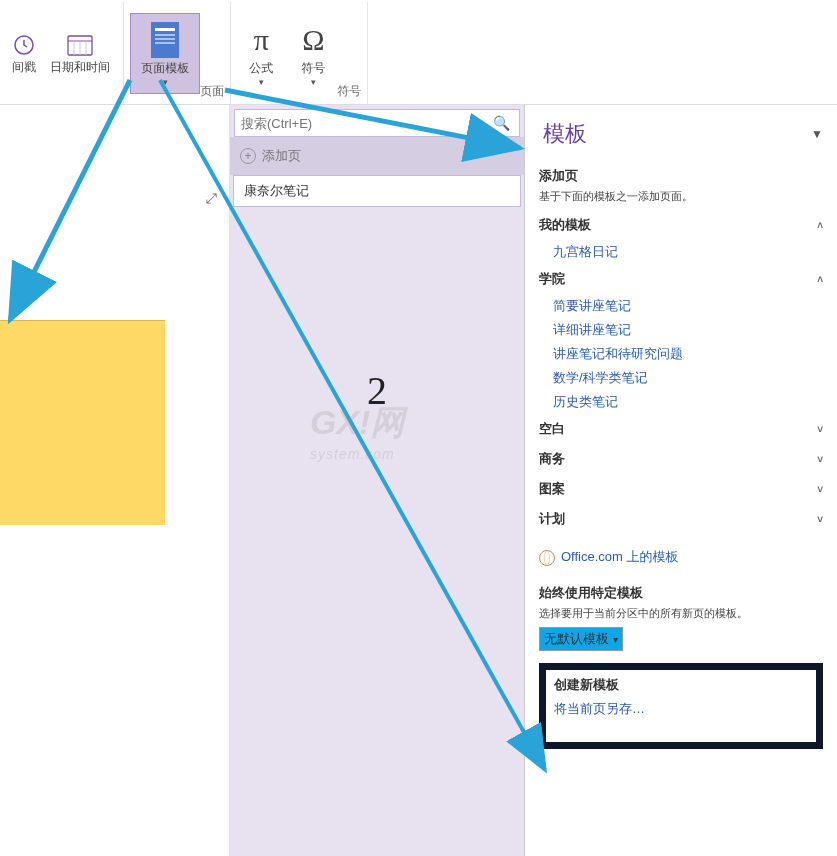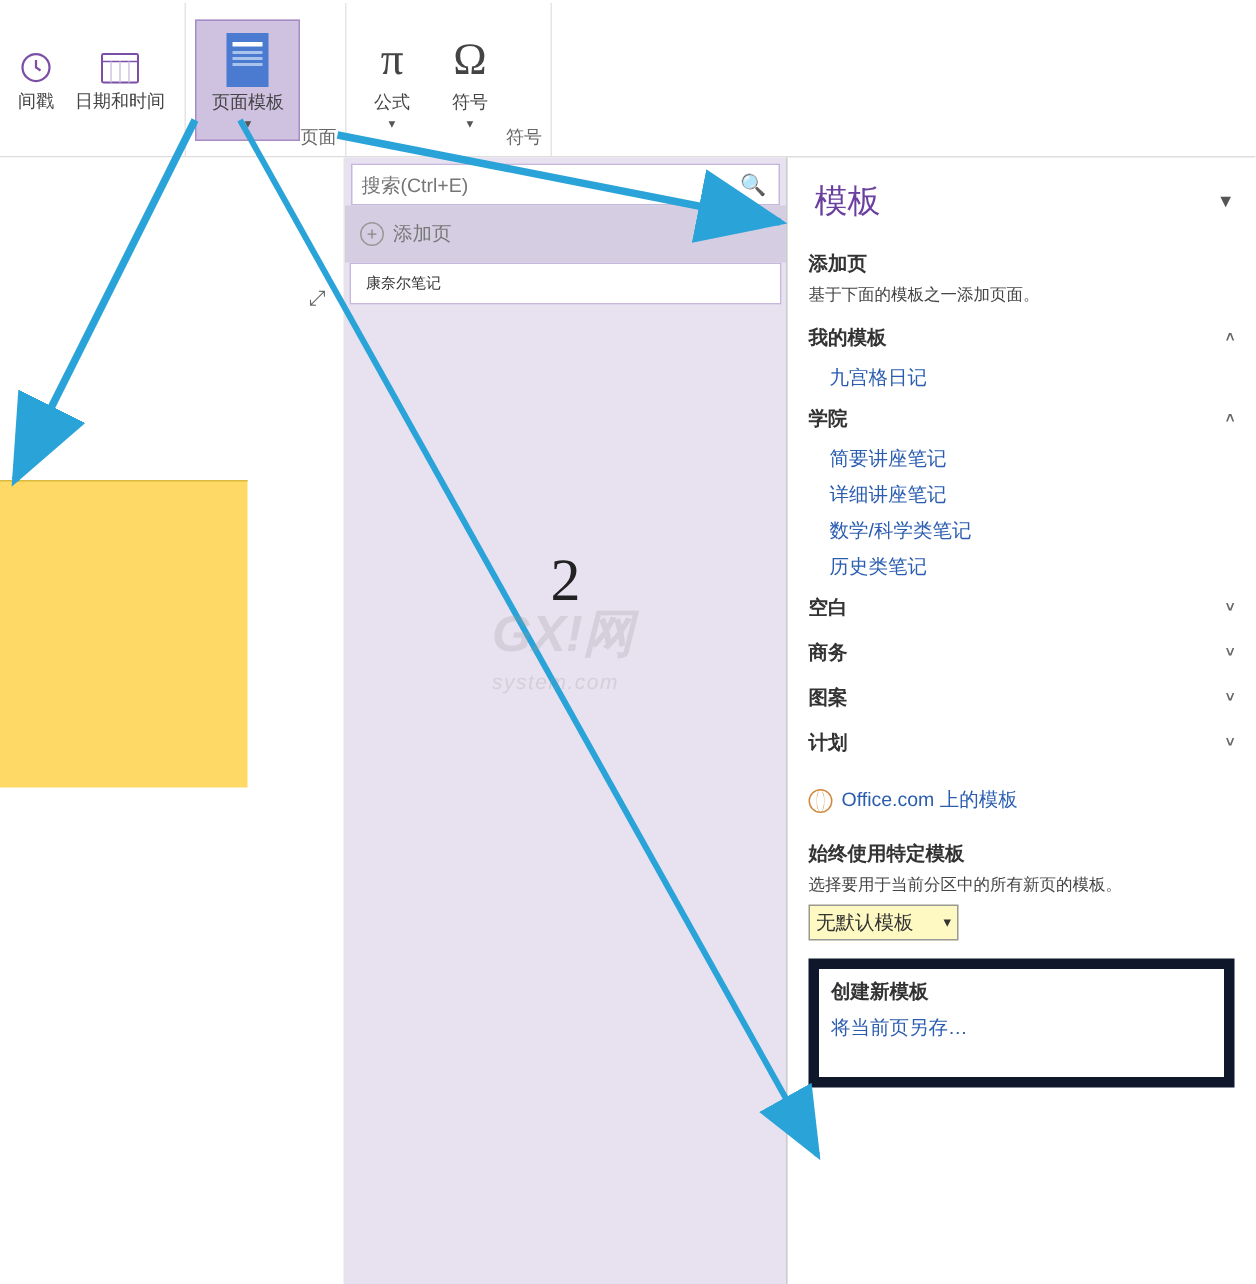--- a/index.html
+++ b/index.html
@@ -20,45 +20,45 @@
   .canvas { width: 230px; position: relative; background: #fff; border-right: 1px solid #e5e5e5; }
   .fs-icon { position: absolute; top: 85px; right: 12px; font-size: 14px; color: #666; }
   .yellow { position: absolute; left: 0; top: 215px; width: 165px; height: 205px; background: #ffd966; border-top: 1px solid #d9b93f; }
 
   .pages { width: 295px; background: #e8e2f0; border-right: 1px solid #ccc; display: flex; flex-direction: column; }
   .search { margin: 4px 4px 0 4px; display: flex; align-items: center; background: #fff; border: 1px solid #c6b8dd; height: 28px; }
   .search input { flex: 1; border: none; outline: none; font-size: 13px; padding: 0 6px; color: #888; background: transparent; }
   .search .icon { color: #9b7fc0; padding: 0 8px; font-size: 14px; }
   .addpage { display: flex; align-items: center; gap: 6px; padding: 10px 10px; color: #777; font-size: 13px; background: #d5cde2; }
   .addpage .plus { width: 16px; height: 16px; border: 1px solid #999; border-radius: 50%; display: flex; align-items: center; justify-content: center; font-size: 12px; color: #888; }
-  .page-item { background: #fff; border: 1px solid #c6b8dd; margin: 0 3px; padding: 6px 10px; font-size: 10px; color: #333; }
+  .page-item { background: #fff; border: 1px solid #c6b8dd; margin: 0 3px; padding: 6px 10px; font-size: 13px; color: #333; }
   .pages-fill { flex: 1; position: relative; }
   .big2 { position: absolute; top: 160px; left: 50%; transform: translateX(-50%); font-size: 40px; color: #222; font-family: serif; }
 
   .panel { flex: 1; padding: 8px 14px 8px 14px; overflow: hidden; font-size: 13px; color: #333; }
   .panel-title { font-size: 22px; color: #6b3fa0; padding: 6px 0 10px 4px; display: flex; justify-content: space-between; align-items: center; }
   .panel-title .caret { font-size: 12px; color: #555; }
   .sect { font-weight: bold; margin: 8px 0 4px 0; }
   .desc { color: #444; font-size: 11px; margin-bottom: 6px; }
   .cat { display: flex; justify-content: space-between; align-items: center; font-weight: bold; padding: 6px 0; cursor: pointer; }
   .cat .caret { font-size: 10px; color: #666; }
   .tpl { color: #2a5db0; padding: 3px 0 3px 14px; cursor: pointer; font-size: 13px; }
   .office { color: #2a5db0; padding: 14px 0 10px 0; display: flex; align-items: flex-end; gap: 6px; cursor: pointer; }
   .office .globe { width: 16px; height: 16px; border: 1.5px solid #d08a3f; border-radius: 50%; position: relative; }
   .office .globe::before { content: ""; position: absolute; inset: 0; border-left: 1px solid #d08a3f; border-right: 1px solid #d08a3f; border-radius: 50%; transform: scaleX(.4); }
   .select-wrap { margin-top: 6px; }
-  .select { border: 1px solid #999; background: #fef9c3; padding: 2px 4px; display: inline-flex; align-items: center; gap: 20px; font-size: 13px; }
+  .select { border: 1px solid #999; background: #0ea5e9; padding: 2px 4px; display: inline-flex; align-items: center; gap: 4px; font-size: 13px; }
   .select .caret { font-size: 10px; color: #333; }
   .newtpl-box { border: 7px solid #0f172a; margin-top: 12px; padding: 6px 8px 24px 8px; }
   .newtpl-box .h { font-weight: bold; margin-bottom: 6px; }
   .link { color: #2a5db0; cursor: pointer; }
 
   
   .arrow { position: absolute; pointer-events: none; }
-  .watermark { position: absolute; top: 400px; left: 328px; font-size: 34px; color: rgba(150,150,150,.25); font-style: italic; font-weight: bold; pointer-events: none; }
+  .watermark { position: absolute; top: 400px; left: 310px; font-size: 34px; color: rgba(150,150,150,.25); font-style: italic; font-weight: bold; pointer-events: none; }
   .watermark small { display:block; font-size:14px; font-style: italic; letter-spacing:1px; font-weight:normal; }
 </style>
 </head>
 <body>
 
 <div class="ribbon">
   <div class="ribbon-group">
     <div class="ribbon-row">
       <div class="rbtn">
         <span class="icon">
@@ -154,20 +154,21 @@
       <span class="caret">˄</span>
     </div>
     <div class="tpl">九宫格日记</div>
 
     <div class="cat">
       <span>学院</span>
       <span class="caret">˄</span>
     </div>
     <div class="tpl">简要讲座笔记</div>
     <div class="tpl">详细讲座笔记</div>
+    <div class="tpl">讲座笔记和待研究问题</div>
     <div class="tpl">数学/科学类笔记</div>
     <div class="tpl">历史类笔记</div>
 
     <div class="cat">
       <span>空白</span>
       <span class="caret">˅</span>
     </div>
     <div class="cat">
       <span>商务</span>
       <span class="caret">˅</span>

